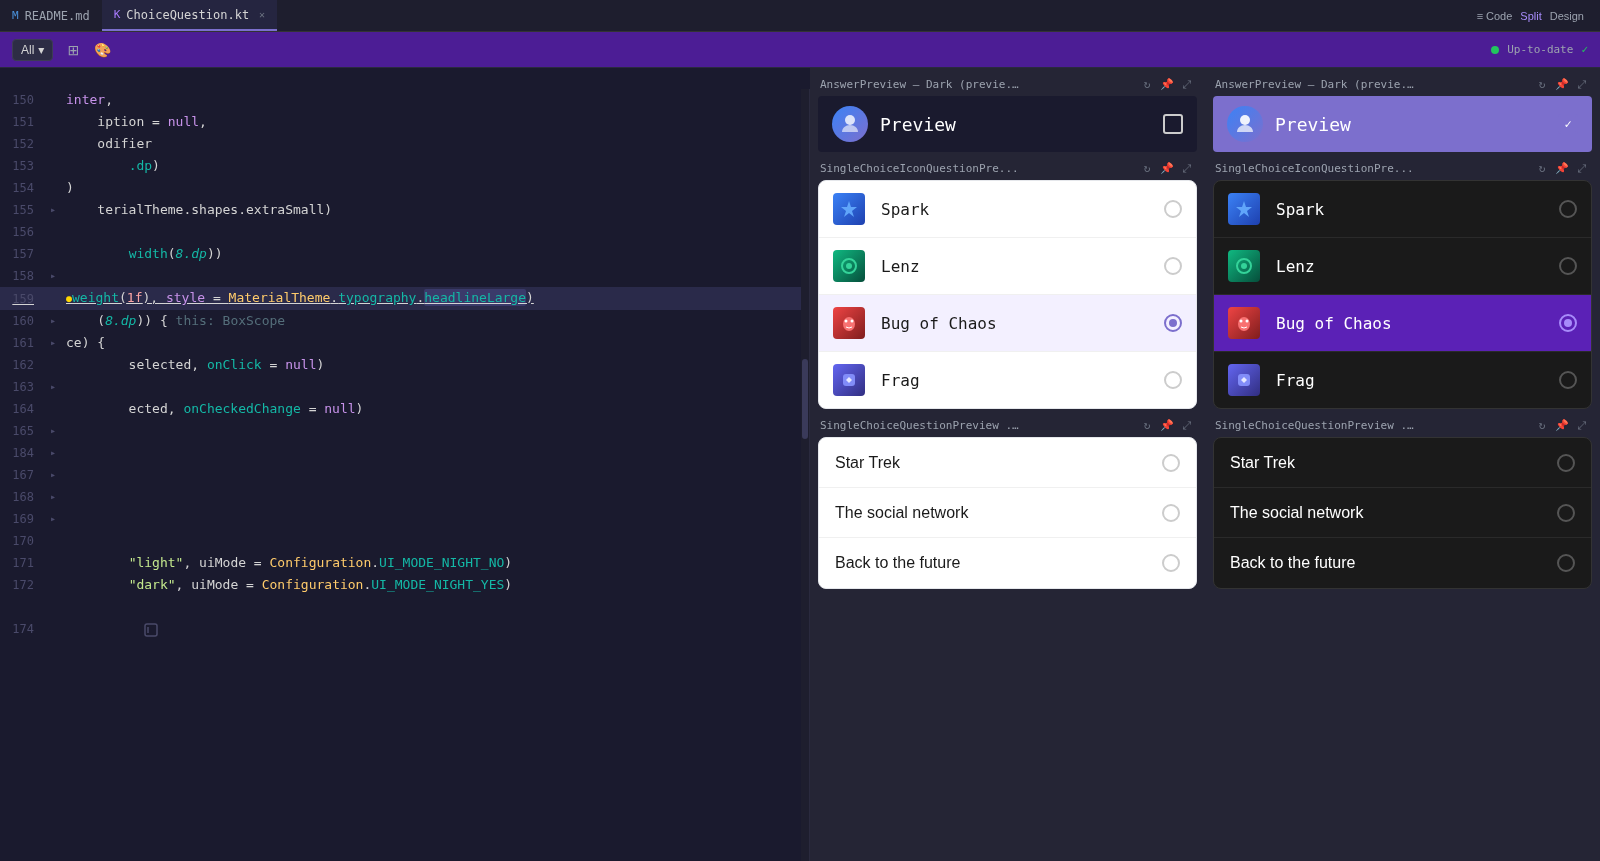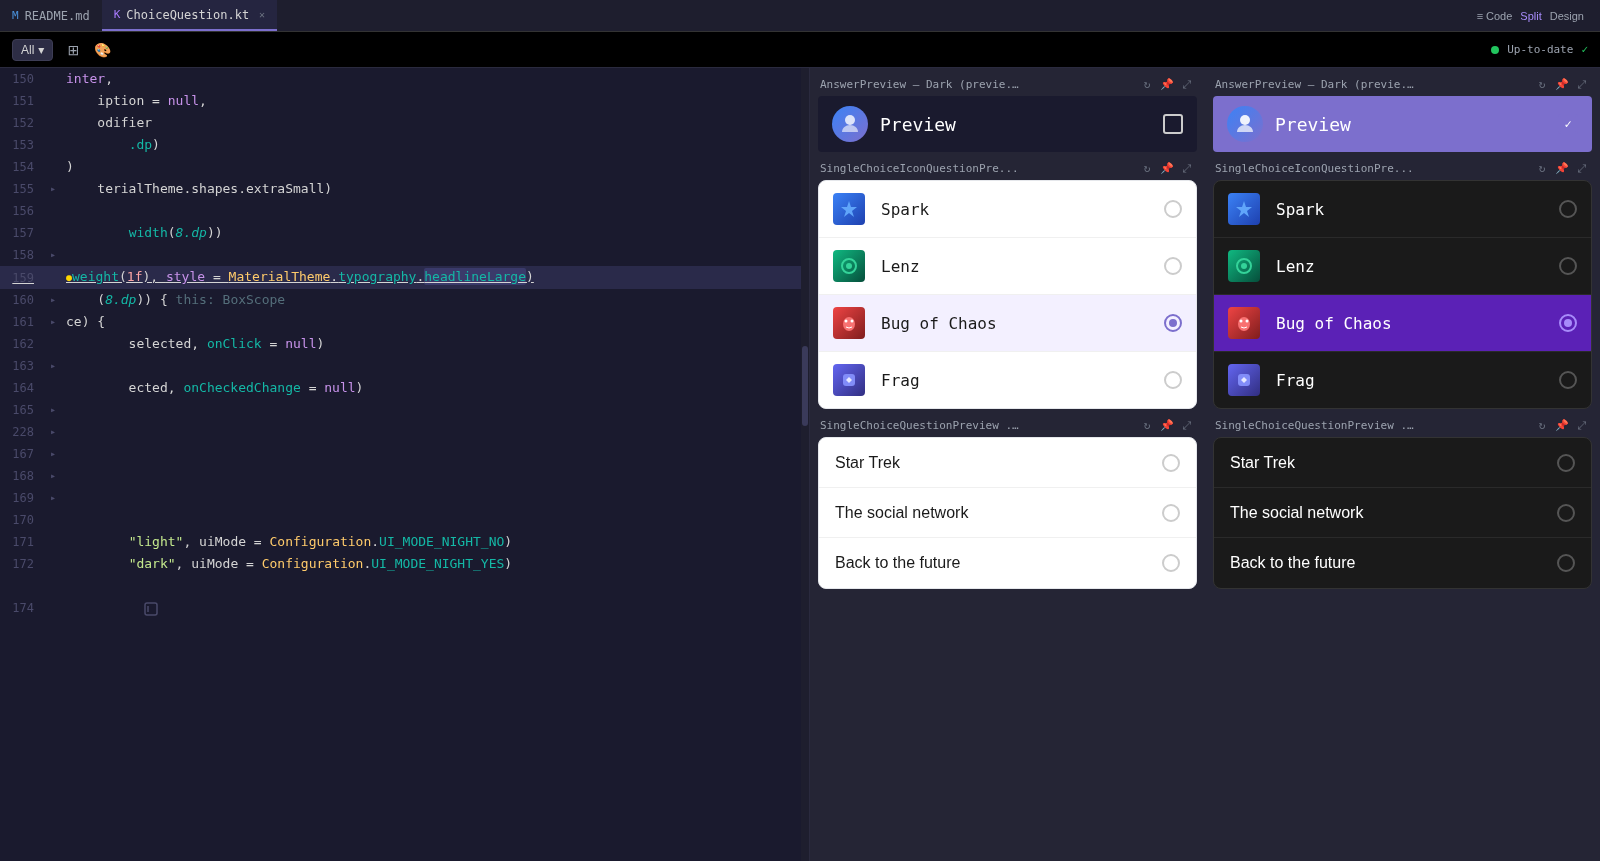--- a/index.html
+++ b/index.html
@@ -61,21 +61,21 @@
       border: none;
       cursor: pointer;
       display: flex;
       align-items: center;
       gap: 3px;
     }
     .toolbar-btn.active { color: #a78bfa; }
 
     
     .sub-toolbar {
-      background: #000000;
+      background: #4c1d95;
       height: 36px;
       display: flex;
       align-items: center;
       padding: 0 12px;
       border-bottom: 1px solid #2a2a3e;
       gap: 8px;
       flex-shrink: 0;
     }
     .sub-toolbar-left {
       display: flex;
@@ -134,20 +134,21 @@
 
     
     .code-editor {
       width: 810px;
       flex-shrink: 0;
       background: #1a1a2e;
       overflow: hidden;
       display: flex;
       flex-direction: column;
       border-right: 1px solid #2a2a3e;
+      margin-top: 21px;
     }
     .code-content {
       flex: 1;
       overflow: hidden;
       font-size: 13px;
       line-height: 22px;
     }
     .code-line {
       display: flex;
       align-items: center;
@@ -533,21 +534,21 @@
         <span class="line-num">164</span>
         <span class="line-fold"></span>
         <span class="line-code">        ected, <span class="fn">onCheckedChange</span> = <span class="kw">null</span>)</span>
       </div>
       <div class="code-line">
         <span class="line-num">165</span>
         <span class="line-fold">▸</span>
         <span class="line-code"></span>
       </div>
       <div class="code-line">
-        <span class="line-num">228</span>
+        <span class="line-num">184</span>
         <span class="line-fold">▸</span>
         <span class="line-code"></span>
       </div>
       <div class="code-line">
         <span class="line-num">167</span>
         <span class="line-fold">▸</span>
         <span class="line-code"></span>
       </div>
       <div class="code-line">
         <span class="line-num">168</span>

